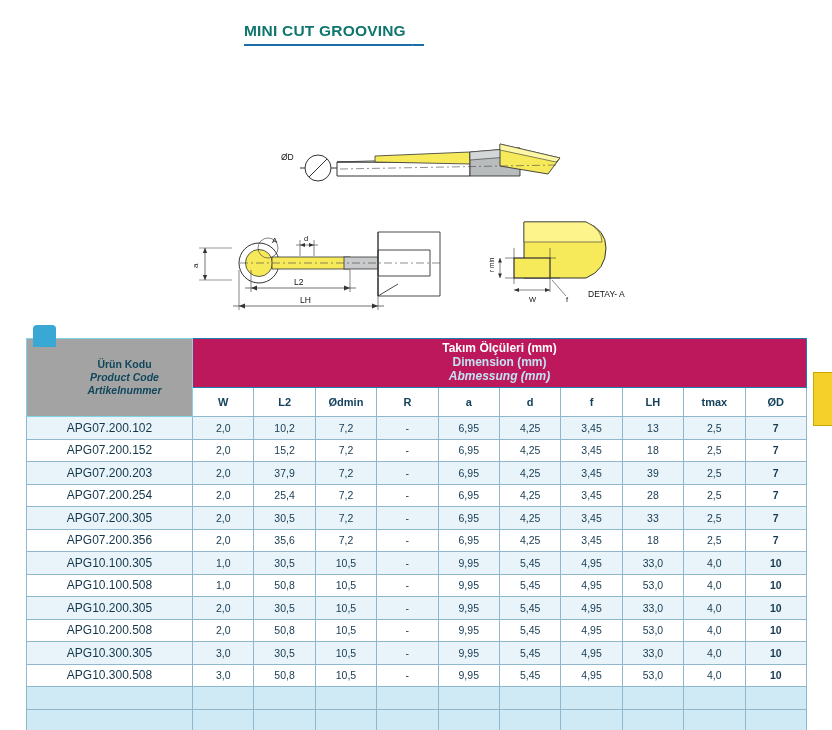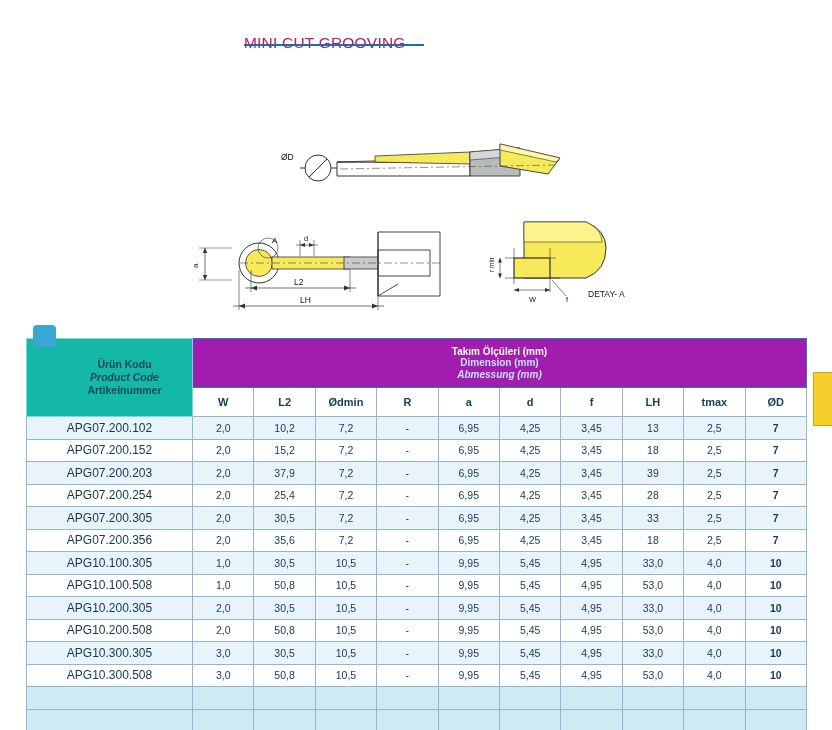--- a/index.html
+++ b/index.html
@@ -19,24 +19,24 @@
   .page-header {
     position: absolute;
     top: 0;
     left: 0;
     width: 832px;
     height: 52px;
   }
   .header-title {
     position: absolute;
     left: 244px;
-    top: 34px;
+    top: 22px;
     font-size: 15.5px;
-    font-weight: normal;
-    color: #be185d;
+    font-weight: bold;
+    color: #0f766e;
     letter-spacing: 0.2px;
     white-space: nowrap;
   }
   .header-rule {
     position: absolute;
     left: 244px;
     top: 44px;
     width: 180px;
     height: 2px;
     background: #1b6fa8;
@@ -104,46 +104,46 @@
     width: 781px;
     table-layout: fixed;
   }
   table.spec th, table.spec td {
     border: 1px solid #8fb8cf;
     padding: 0;
     text-align: center;
     vertical-align: middle;
   }
   .hdr-band {
-    background: #a21caf;
+    background: #be185d;
     color: #ffffff;
     height: 48px;
     line-height: 1.15;
-    font-size: 10px;
+    font-size: 12px;
     border-color: #1b7fb0 !important;
   }
   .hdr-band .l1 { font-weight: bold; display: block; }
   .hdr-band .l2 { display: block; color: #bfe3f2; }
   .hdr-band .l3 { font-style: italic; display: block; color: #bfe3f2; }
 
   .code-head {
-    background: #14b8a6;
+    background: #a3a3a3;
     color: #11475c;
     height: 48px;
     width: 135px;
     text-align: left;
     padding-left: 30px !important;
     font-size: 10.5px;
     line-height: 1.25;
     border-color: #7fd4e8 !important;
     position: relative;
   }
   .code-head .l1 { font-weight: bold; display: block; }
   .code-head .l2 { font-style: italic; display: block; }
-  .code-head .l3 { display: block; }
+  .code-head .l3 { font-style: italic; display: block; }
 
   .corner-tab {
     position: absolute;
     left: 6px;
     top: -14px;
     width: 23px;
     height: 22px;
     background: #3aa8d4;
     border-radius: 4px 4px 0 0;
   }

